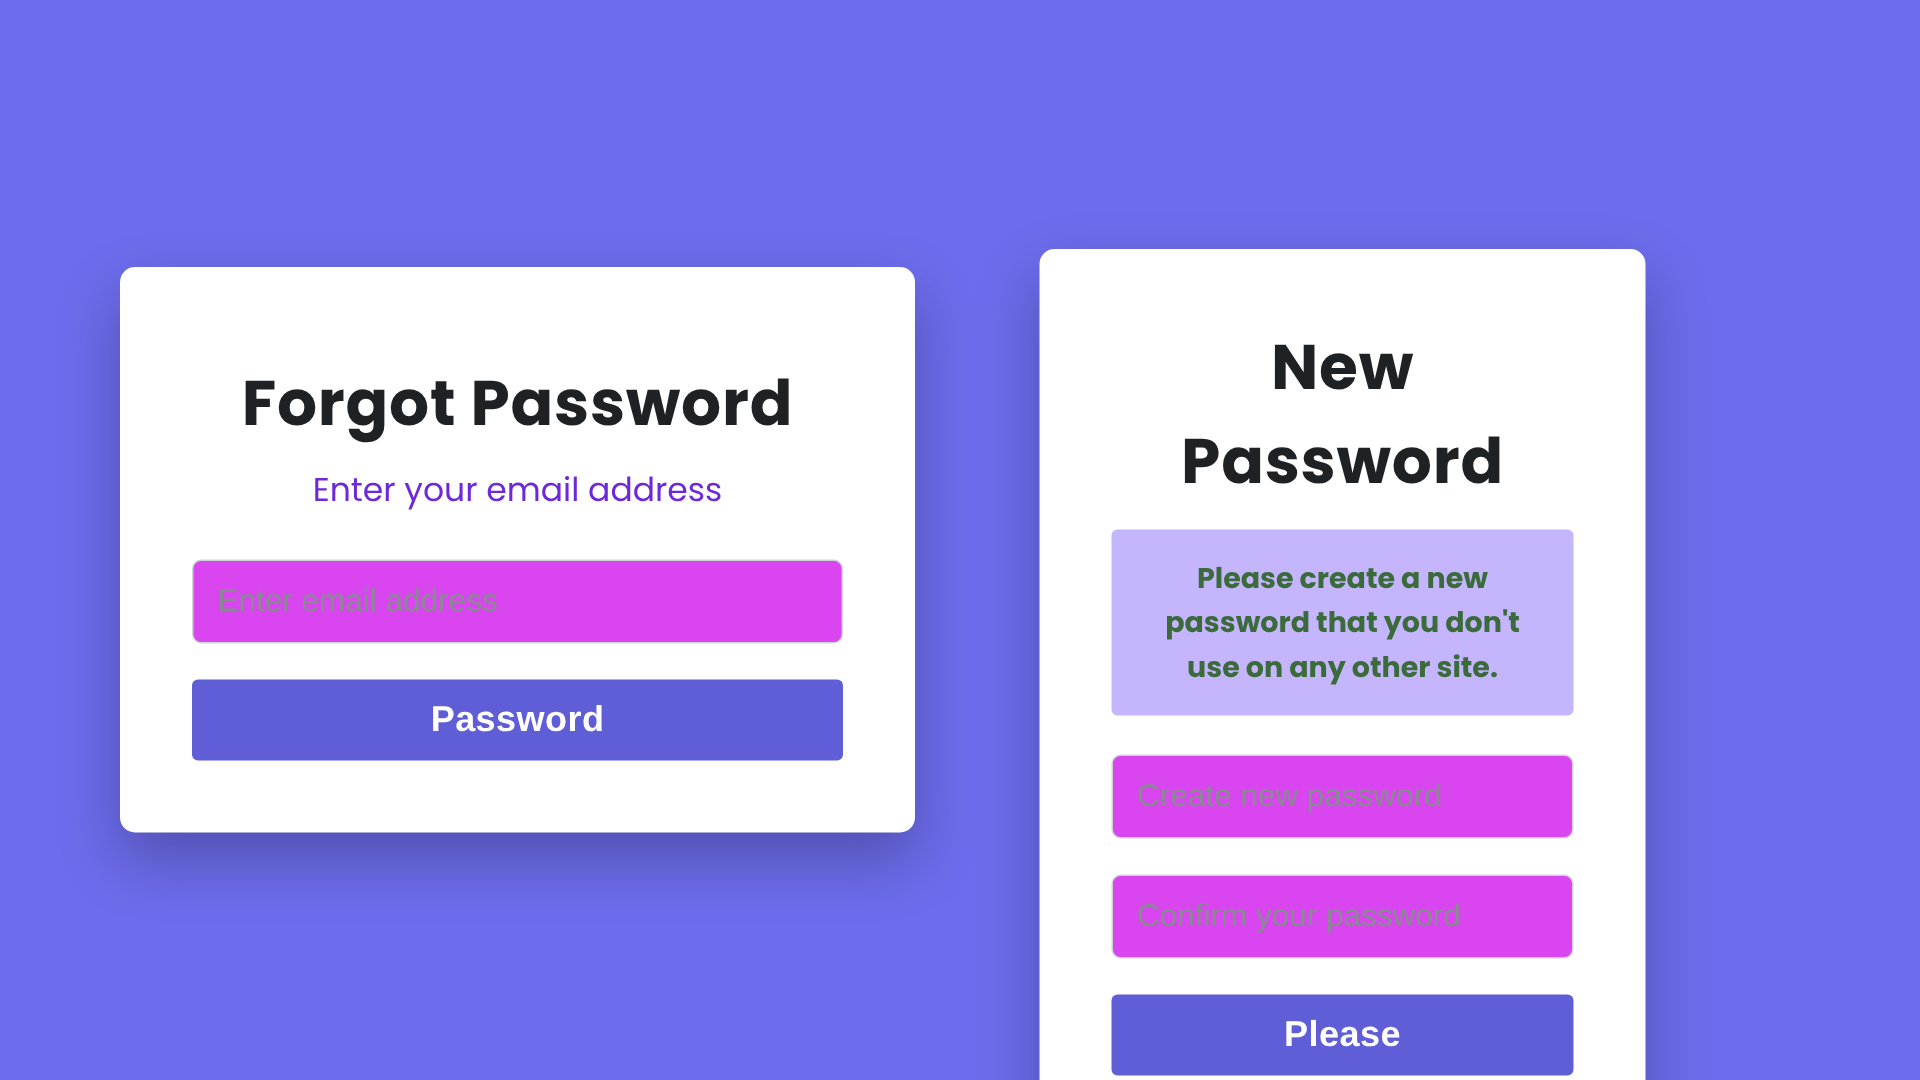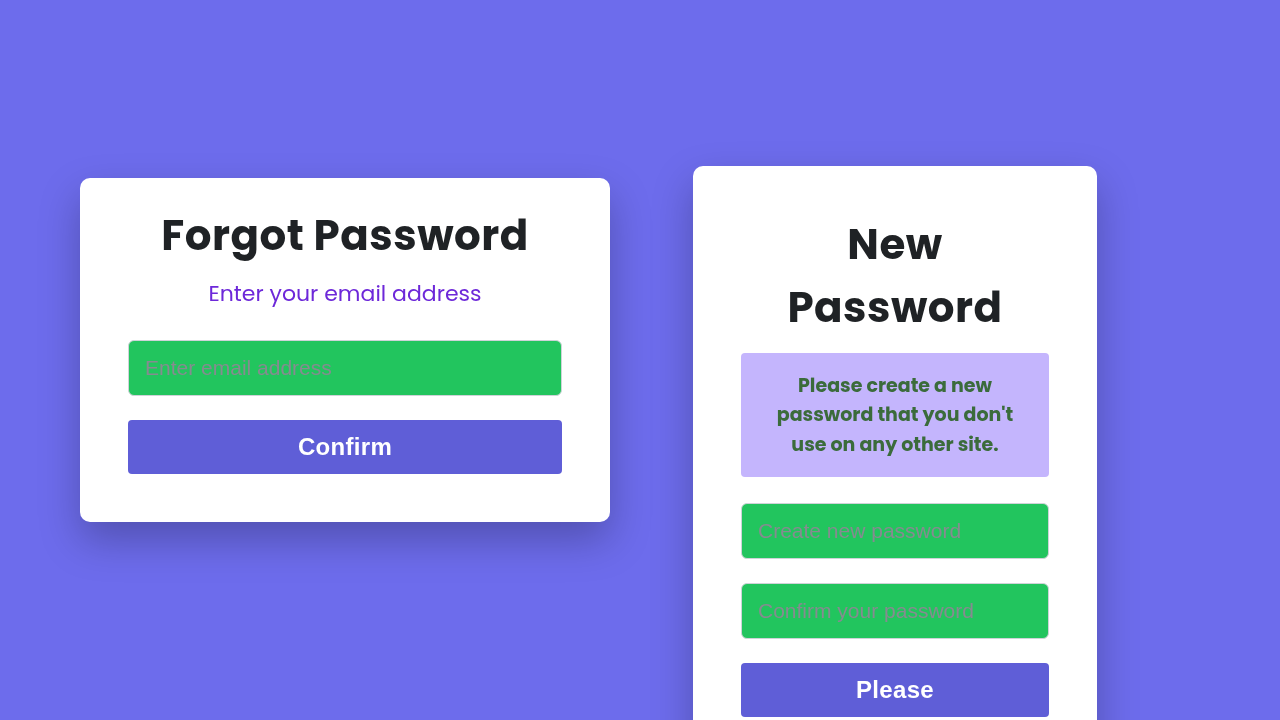--- a/index.html
+++ b/index.html
@@ -9,21 +9,21 @@
     font-family: "Segoe UI", "Poppins", Arial, sans-serif;
     position: relative;
     overflow: hidden;
   }
 
   .card {
     position: absolute;
     background: #ffffff;
     border-radius: 10px;
     box-shadow: 0 18px 40px rgba(0,0,0,0.25);
-    padding: 26px 48px 48px 48px;
+    padding: 59px 48px 48px 48px;
   }
 
   .card-forgot {
     left: 80px;
     top: 178px;
     width: 530px;
   }
 
   .card-new {
     left: 693px;
@@ -60,21 +60,21 @@
     padding: 18px 22px;
     margin: 14px 0 26px 0;
     font-weight: 700;
   }
 
   .field {
     width: 100%;
     height: 56px;
     border: 1px solid #cfd3d8;
     border-radius: 6px;
-    background: #22c55e;
+    background: #d946ef;
     font-size: 21px;
     color: #333;
     padding: 0 16px;
     margin-bottom: 24px;
     outline: none;
   }
   .field::placeholder { color: #868b90; }
 
   .btn {
     width: 100%;
@@ -89,21 +89,21 @@
     letter-spacing: 0.3px;
   }
 </style>
 </head>
 <body>
 
 <div class="card card-forgot">
   <h1 class="title">Forgot Password</h1>
   <p class="subtitle">Enter your email address</p>
   <input type="email" class="field" placeholder="Enter email address" style="">
-  <button class="btn">Confirm</button>
+  <button class="btn">Password</button>
 </div>
 
 <div class="card card-new">
   <h1 class="title">New Password</h1>
   <div class="alert">Please create a new password that you don't use on any other site.</div>
   <input type="password" class="field" placeholder="Create new password" style="">
   <input type="password" class="field" placeholder="Confirm your password" style="">
   <button class="btn">Please</button>
 </div>
 

